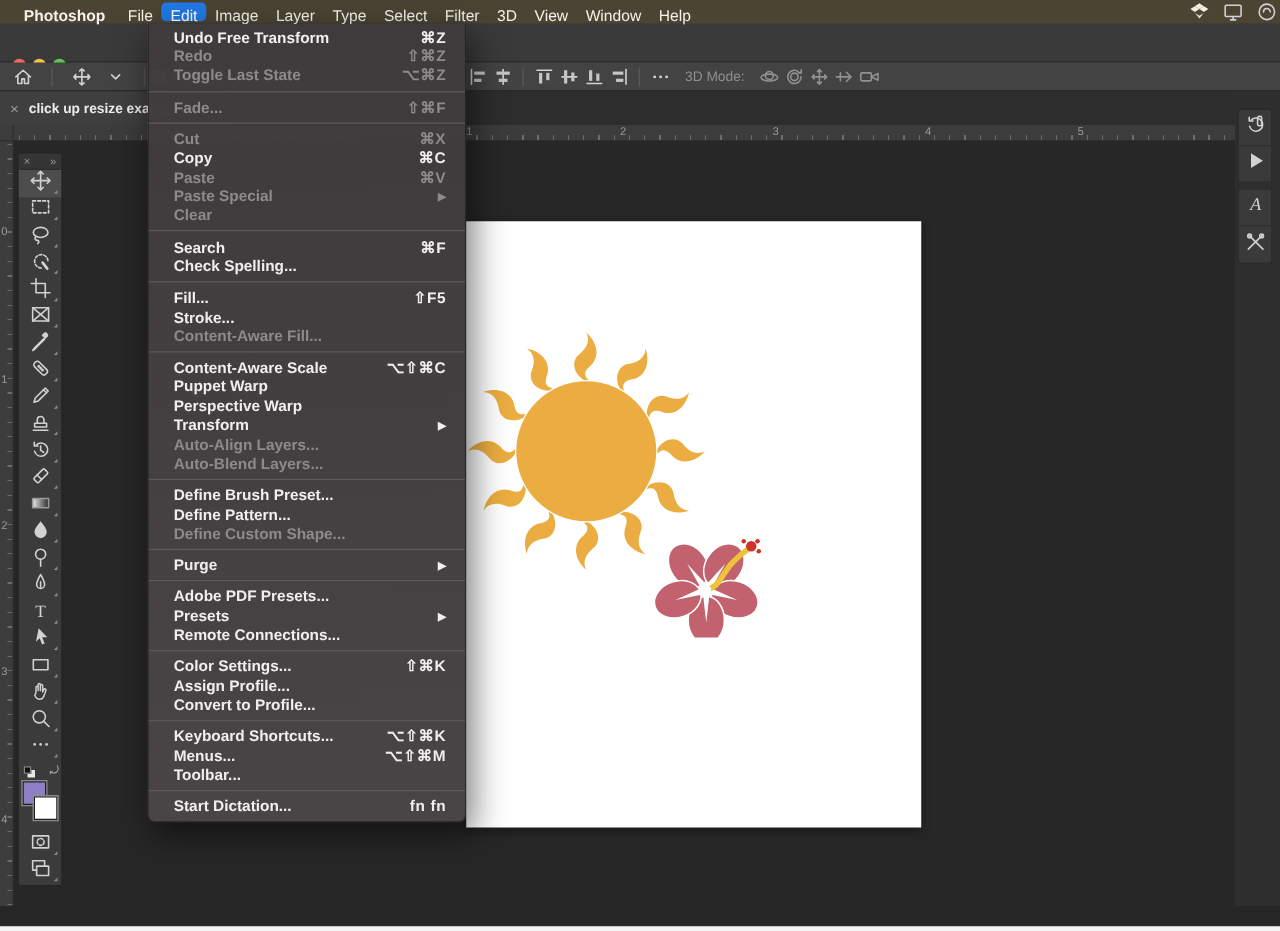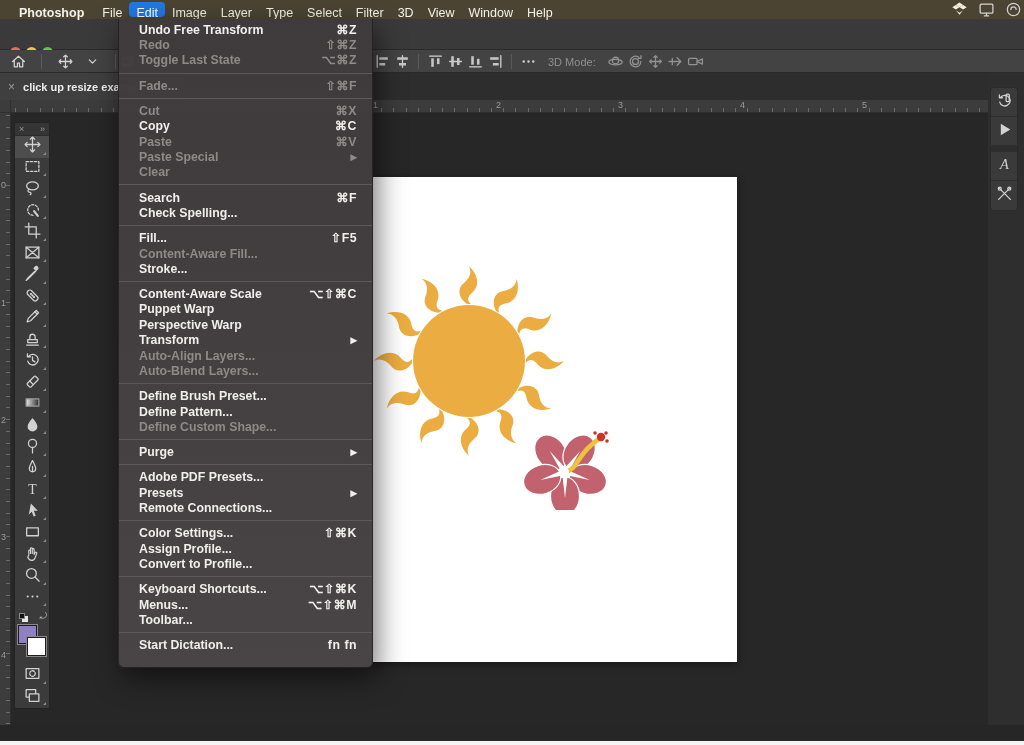--- a/index.html
+++ b/index.html
@@ -88,21 +88,21 @@
     border-top:1px solid #2A2A2A;display:flex;align-items:center;color:#D6D6D6;font-size:10.5px}
   #zoom-level{margin-left:15px;font-weight:bold}
   #doc-field{margin-left:30px;background:#4A4A4A;border-radius:2px;height:14px;display:flex;
     align-items:center;padding:0 10px;color:#CFCFCF}
   #doc-chevron{color:#BDBDBD;font-weight:bold;transform:scaleY(1.25)}
   #bottom-strip{position:absolute;left:0;top:741px;width:1024px;height:4px;background:#F4F4F4}
   
   #edit-menu{position:absolute;left:118px;top:19px;width:255px;z-index:50;
     background:linear-gradient(180deg,rgba(63,59,60,.985),rgba(74,70,71,.985));
     border:1px solid rgba(0,0,0,.4);border-top:none;border-radius:0 0 6px 6px;
-    box-shadow:4px 10px 28px rgba(0,0,0,.55);padding:3px 0 14px 0}
+    box-shadow:4px 10px 28px rgba(0,0,0,.55);padding:3px 0 4px 0}
   .mrow{height:15.4px;display:flex;align-items:center;padding:0 15px 0 20px;
     font-size:12.3px;font-weight:bold;color:#F1EEEE}
   .mrow.disabled{color:#8E8A89}
   .mrow.selected{background:#1F6FE8;color:#FFF}
   .mlabel{flex:1;white-space:nowrap}
   .mkey{font-weight:bold;letter-spacing:.5px}
   .marrow{font-size:8.5px}
   .msep{height:1px;background:#5D5959;margin:4.4px 0}
 </style>
 </head>
@@ -586,25 +586,25 @@
       <span class="mkey">⌘F</span>
     </div>
     <div class="mrow enabled">
       <span class="mlabel">Check Spelling...</span>
     </div>
     <div class="msep"></div>
     <div class="mrow enabled">
       <span class="mlabel">Fill...</span>
       <span class="mkey">⇧F5</span>
     </div>
+    <div class="mrow enabled">
+      <span class="mlabel">Stroke...</span>
+    </div>
     <div class="mrow disabled">
       <span class="mlabel">Content-Aware Fill...</span>
-    </div>
-    <div class="mrow enabled">
-      <span class="mlabel">Stroke...</span>
     </div>
     <div class="msep"></div>
     <div class="mrow enabled">
       <span class="mlabel">Content-Aware Scale</span>
       <span class="mkey">⌥⇧⌘C</span>
     </div>
     <div class="mrow enabled">
       <span class="mlabel">Puppet Warp</span>
     </div>
     <div class="mrow enabled">

